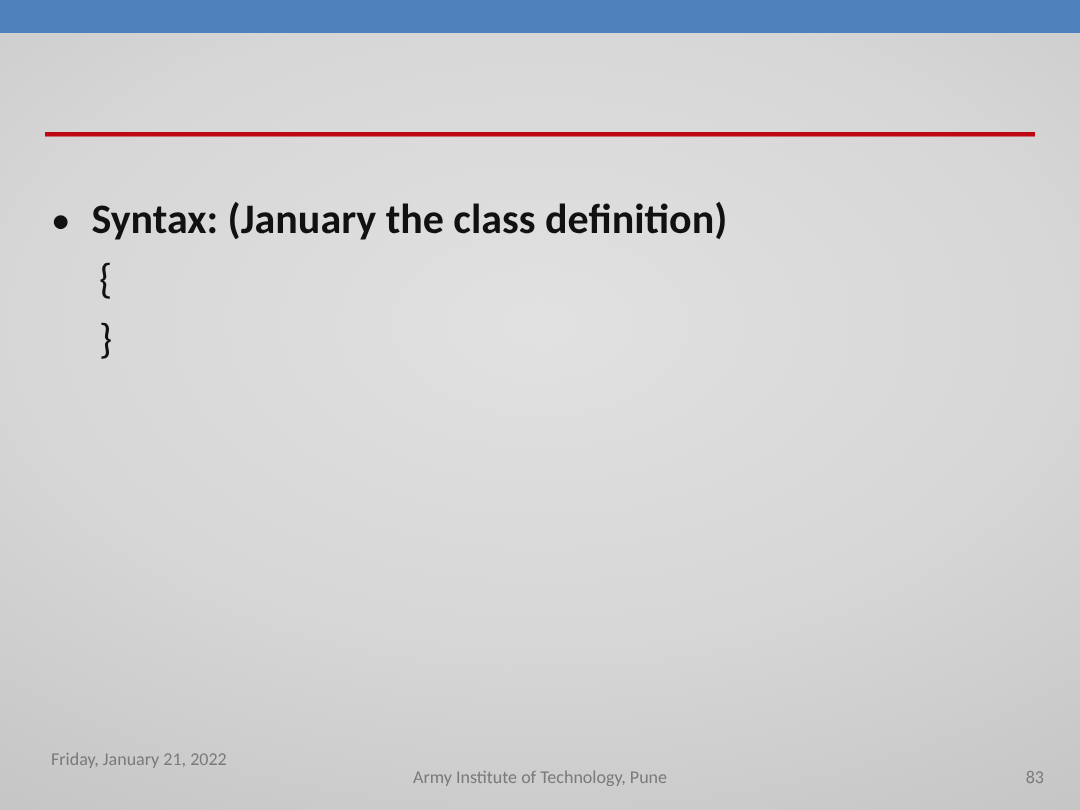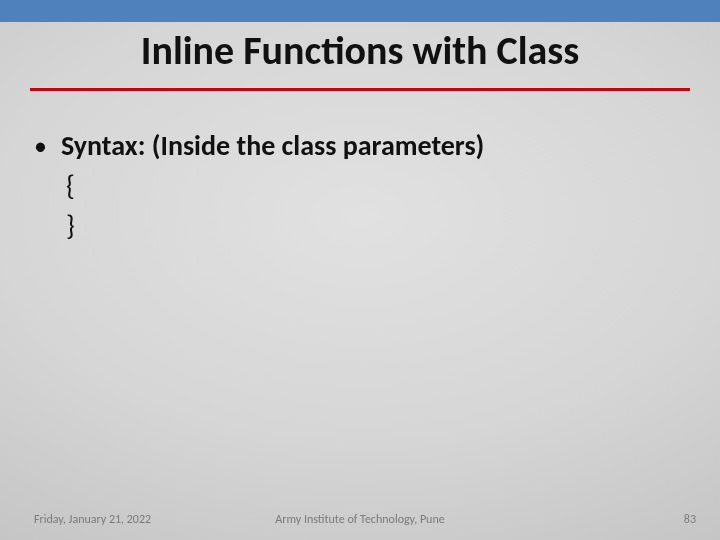--- a/index.html
+++ b/index.html
@@ -82,21 +82,21 @@
     position: absolute;
     bottom: 14px;
     left: 0;
     width: 100%;
     font-size: 12px;
     color: #7a7a7a;
   }
   .footer-left {
     position: absolute;
     left: 34px;
-    bottom: 0;
+    bottom: 12px;
   }
   .footer-center {
     position: absolute;
     left: 0;
     right: 0;
     text-align: center;
     bottom: 0;
   }
   .footer-right {
     position: absolute;
@@ -104,29 +104,26 @@
     bottom: 0;
     margin-left: 30px;
   }
 </style>
 </head>
 <body>
 
 <div class="slide">
   <div class="top-bar"></div>
 
-  <div class="title-wrap">
-    <div class="title">Inline Functions with Class</div>
-  </div>
   <div class="title-underline"></div>
 
   <div class="body">
     <div class="bullet-row">
       <span class="bullet-dot">•</span>
-      <span class="syntax-label">Syntax: (Inside the class parameters)</span>
+      <span class="syntax-label">Syntax: (January the class definition)</span>
     </div>
     <div class="code-line">{</div>
     <div class="code-line">}</div>
   </div>
 
   <div class="footer">
     <div class="footer-left">Friday, January 21, 2022</div>
     <div class="footer-center">Army Institute of Technology, Pune</div>
     <div class="footer-right">83</div>
   </div>

